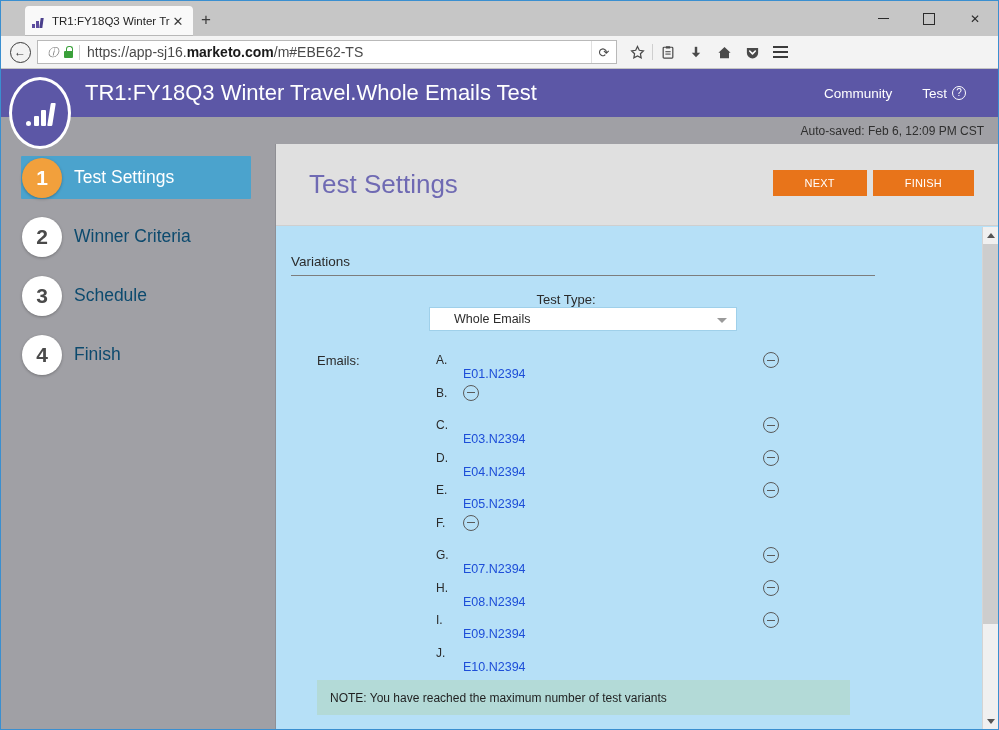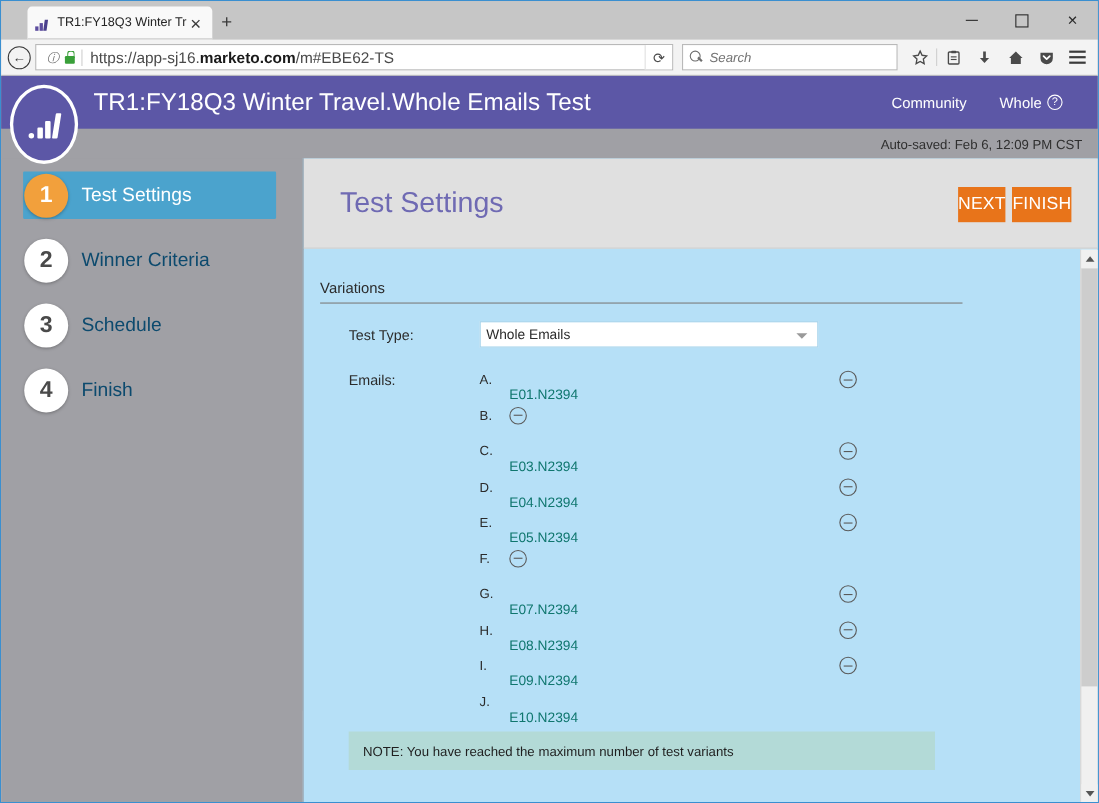--- a/index.html
+++ b/index.html
@@ -267,22 +267,22 @@
     margin-left: 33px;
     font-size: 26px; color: #6f6ab3; font-weight: 400;
   }
   .head-actions {
     position: absolute; right: 24px; top: 26px;
     display: flex; gap: 6px;
   }
   .btn-orange {
     background: #e8741a;
     color: #ffffff;
-    font-size: 16px;
-    padding: 7px 0;
+    font-size: 11px;
+    padding: 7px 32px;
     border: none;
     cursor: pointer;
     letter-spacing: .2px;
     font-family: "Liberation Sans", sans-serif;
   }
   .content {
     position: absolute;
     left: 0; right: 16px; top: 83px; bottom: 0;
     background: #b6e0f7;
     padding: 27px 0 0 0;
@@ -291,50 +291,50 @@
   .section {
     margin-left: 15px;
     width: 584px;
   }
   .section-title {
     font-size: 13.5px; color: #2b2b2b;
     padding-bottom: 6px;
     border-bottom: 1px solid #7d7d7d;
   }
   .form { margin-top: 16px; }
-  .form-row { display: flex; align-items: center; margin-bottom: 13px; }
+  .form-row { display: flex; align-items: center; margin-bottom: 13px; flex-direction: column; }
   .form-label {
     width: 145px;
     padding-left: 26px;
     font-size: 13px; color: #2b2b2b;
   }
   .select {
     width: 308px; height: 24px;
     background: #ffffff;
     border: 1px solid #9fd0ea;
     display: flex; align-items: center;
-    padding: 0 5px;
+    padding: 0 24px;
     position: relative;
     cursor: pointer;
     font-size: 12.5px; color: #2b2b2b;
   }
   .caret {
     position: absolute; right: 9px; top: 10px;
     width: 0; height: 0;
     border-left: 5px solid transparent;
     border-right: 5px solid transparent;
     border-top: 5px solid #9a9a9a;
   }
   .email-row {
     display: flex; align-items: center;
     height: 32.5px;
   }
   .email-spacer { width: 145px; padding-left: 26px; font-size: 13px; color:#2b2b2b; }
   .email-letter { width: 27px; font-size: 12px; color: #2b2b2b; }
-  .email-name { width: 300px; font-size: 12.5px; color: #0f766e; margin-top: 28px; }
+  .email-name { width: 300px; font-size: 12.5px; color: #1d4ed8; margin-top: 28px; }
   .remove-icon {
     width: 16px; height: 16px; border-radius: 50%;
     border: 1.4px solid #5a5a5a;
     display: flex; align-items: center; justify-content: center;
     cursor: pointer;
     flex: none;
   }
   .remove-icon::before {
     content:""; display:block; width: 8px; height: 1.4px; background: #5a5a5a;
   }
@@ -406,24 +406,20 @@
     <div class="nav-back">
       <span class="circle-arrow">←</span>
     </div>
     <div class="urlbox">
       <span class="ident-icon">ⓘ</span>
       <span class="lock-icon"></span>
       <span class="url-sep"></span>
       <span class="url-text"><span>https://app-sj16.</span><b>marketo.com</b><span>/m#EBE62-TS</span></span>
       <span class="url-reload">⟳</span>
     </div>
-    <div class="searchbox">
-      <span class="search-mag"></span>
-      <span class="search-ph">Search</span>
-    </div>
     <div class="toolbtns">
       <div class="tb">
         <svg width="15" height="15" viewBox="0 0 16 16">
             <path d="M8 1.6l1.9 4 4.4.6-3.2 3.1.8 4.4L8 11.6 4.1 13.7l.8-4.4-3.2-3.1 4.4-.6z" fill="none" stroke="#4a4a4a" stroke-width="1.3"></path>
           </svg>
       </div>
       <div class="tb-sep"></div>
       <div class="tb">
         <svg width="14" height="15" viewBox="0 0 16 16">
             <rect x="2.5" y="2" width="11" height="12.5" rx="1" fill="none" stroke="#4a4a4a" stroke-width="1.4"></rect>
@@ -469,21 +465,21 @@
             <i class="b2"></i>
             <i class="b3"></i>
         </span>
       </div>
       <div class="app-title">TR1:FY18Q3 Winter Travel.Whole Emails Test</div>
       <div class="app-links">
         <div class="app-link">
           <span>Community</span>
         </div>
         <div class="app-link">
-          <span>Whole</span>
+          <span>Test</span>
           <span class="qmark">?</span>
         </div>
       </div>
     </div>
 
     <div class="autosave-bar">
       <span class="autosave-text">Auto-saved: Feb 6, 12:09 PM CST</span>
     </div>
 
     <div class="body-row">

